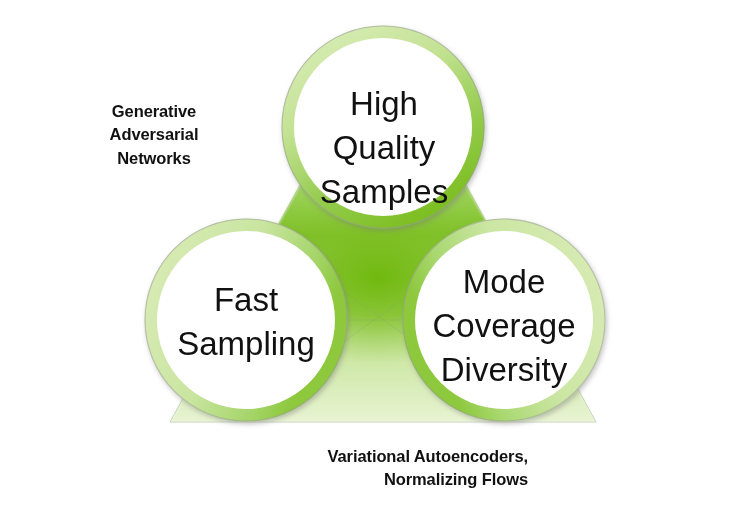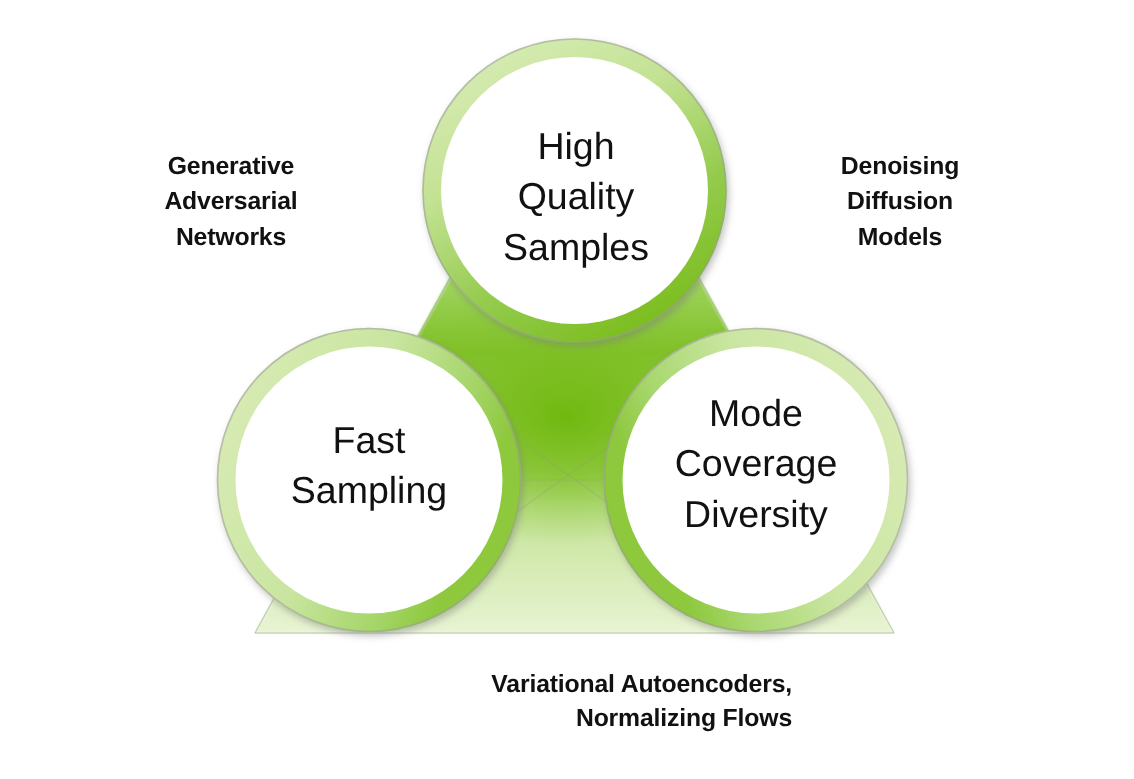--- a/index.html
+++ b/index.html
@@ -57,21 +57,21 @@
     top: 425px;
     width: 300px;
     text-align: right;
   }
 
   
   .circle-label {
     position: absolute;
     font-family: "Liberation Sans", sans-serif;
     font-weight: normal;
-    font-size: 25px;
+    font-size: 33px;
     line-height: 1.33;
     color: #111111;
     text-align: center;
     white-space: pre-line;
   }
   #label-hq {
     left: 293px;
     top: 62px;
     width: 182px;
   }
@@ -165,23 +165,20 @@
       <circle cx="504" cy="300" r="95" fill="none" stroke="url(#ringRight)" stroke-width="13" filter="url(#softShadow)"></circle>
       <circle cx="504" cy="300" r="101" fill="none" stroke="#9a9a9a" stroke-opacity="0.55" stroke-width="1.1"></circle>
       <circle cx="504" cy="300" r="89" fill="#ffffff"></circle>
     </g>
   </svg>
 
   <div class="outer-label" id="label-gan">Generative
 Adversarial
 Networks</div>
 
-  <div class="outer-label" id="label-ddm">Denoising
-Diffusion
-Models</div>
 
   <div class="outer-label" id="label-vae">Variational Autoencoders,
 Normalizing Flows</div>
 
   <div class="circle-label" id="label-hq">High
 Quality
 Samples</div>
 
   <div class="circle-label" id="label-mode">Mode
 Coverage

